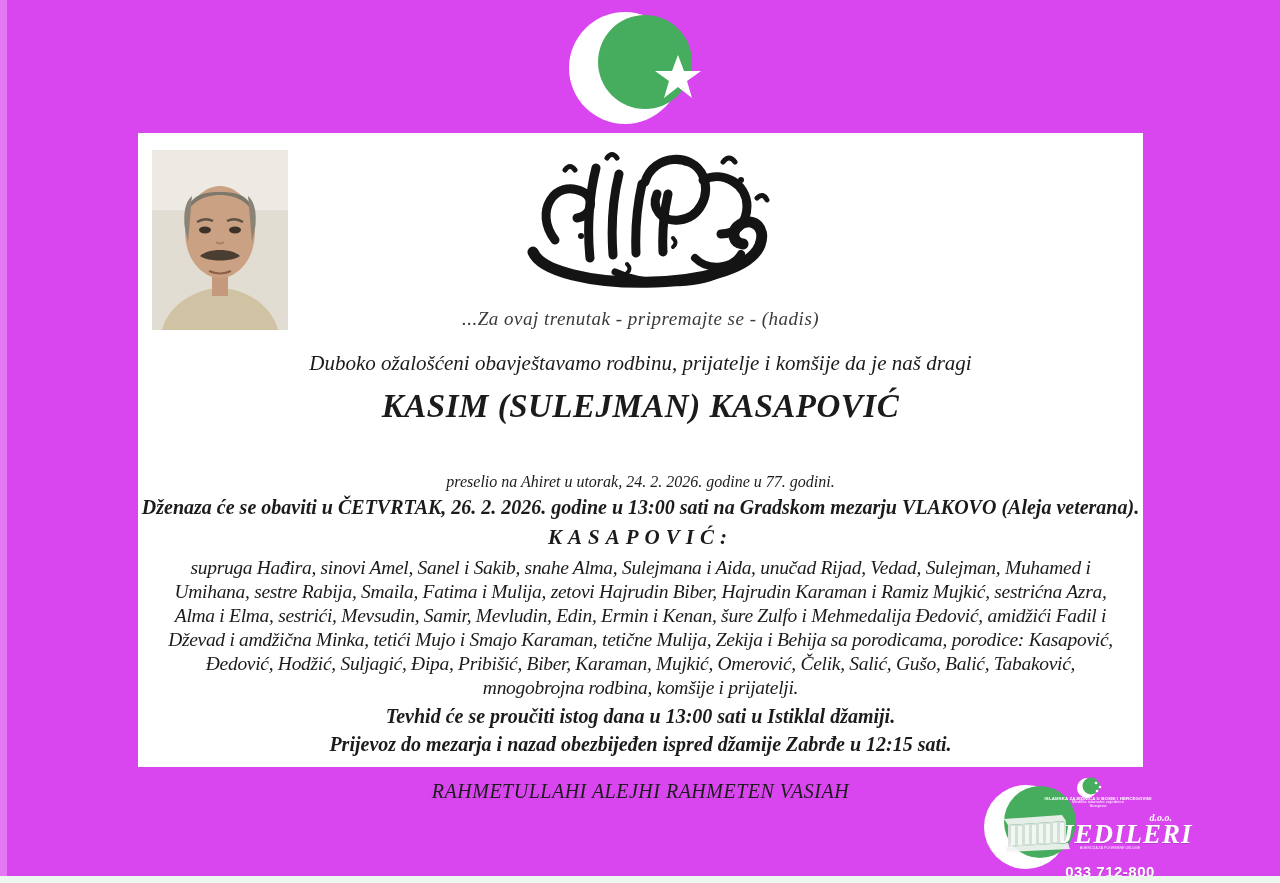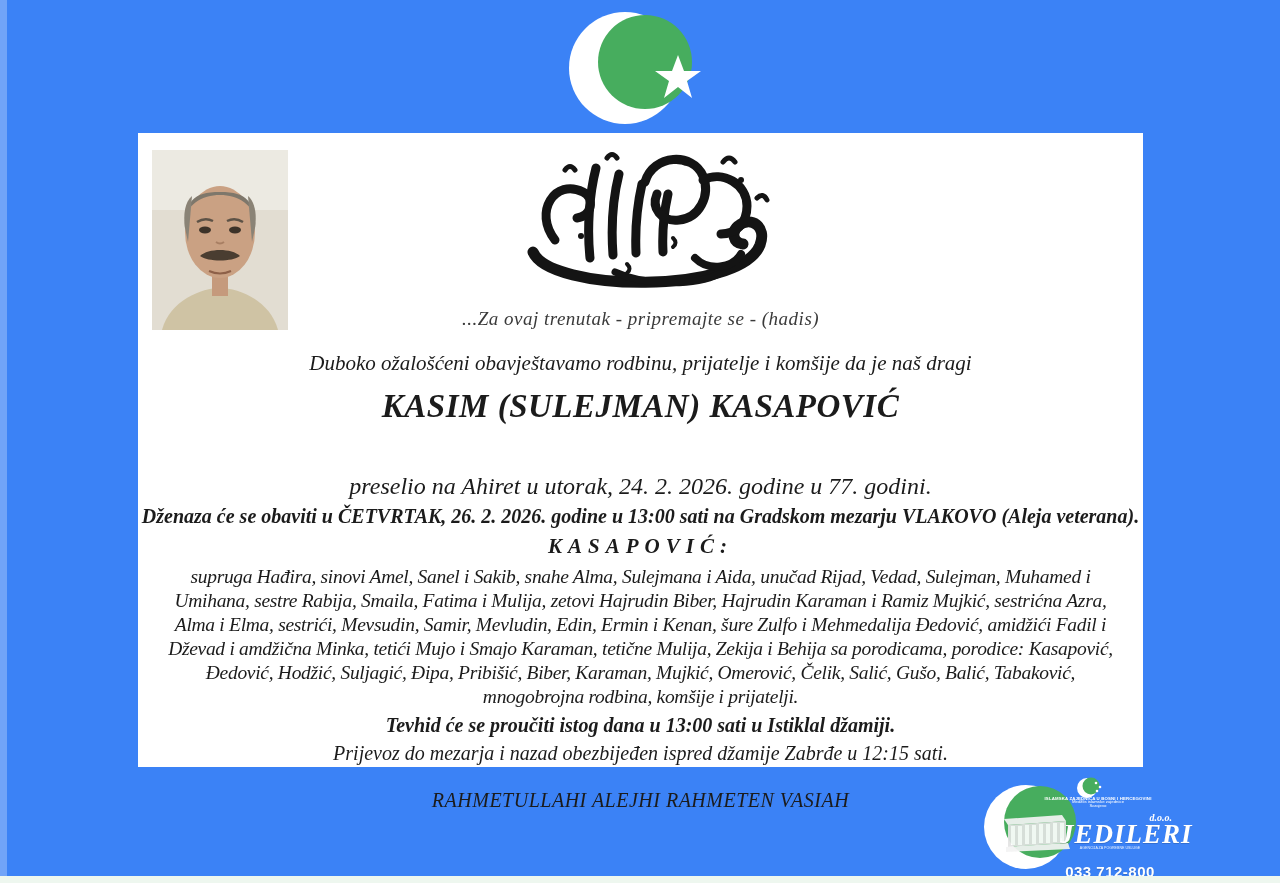--- a/index.html
+++ b/index.html
@@ -1,37 +1,37 @@
 <!DOCTYPE html>
 <html><head>
 <meta charset="utf-8">
 <style>
   html,body{margin:0;padding:0;background:#47ad5e;}
   *{box-sizing:border-box;}
   .canvas{
-    position:relative;width:1280px;height:883px;background:#3b82f6;
+    position:relative;width:1280px;height:883px;background:#d946ef;
     overflow:hidden;font-family:"Liberation Serif","DejaVu Serif",serif;color:#1b1b1b;
   }
   .edge-strip-left{position:absolute;left:0;top:0;width:7px;height:883px;background:rgba(255,255,255,.28);}
   .edge-strip-bottom{position:absolute;left:0;top:876px;width:1280px;height:7px;background:#eef7ef;}
   .white-panel{position:absolute;left:138px;top:133px;width:1005px;height:634px;background:#ffffff;}
   .crescent-top{position:absolute;left:555px;top:5px;width:190px;height:125px;}
   .photo{position:absolute;left:152px;top:150px;width:136px;height:180px;overflow:hidden;}
   .calligraphy{position:absolute;left:495px;top:140px;width:305px;height:165px;}
 
   .text-stack{position:absolute;left:140px;top:308px;width:1001px;text-align:center;}
   .hadis{font-style:italic;font-size:19px;color:#3a3a3a;margin-bottom:21px;letter-spacing:.5px;}
   .intro{font-style:italic;font-size:21px;margin-bottom:12px;}
   .deceased-name{font-style:italic;font-weight:bold;font-size:33px;letter-spacing:.5px;margin-bottom:3px;}
-  .death-info{font-style:italic;font-size:24px;margin-bottom:5px;margin-top:48px;}
+  .death-info{font-style:italic;font-size:16px;margin-bottom:5px;margin-top:48px;}
   .funeral-info{font-style:italic;font-weight:bold;font-size:20px;margin-bottom:6px;}
   .mourners-heading{font-style:italic;font-weight:bold;font-size:21px;letter-spacing:6px;margin-bottom:6px;}
   .mourner-line{font-style:italic;font-size:19.5px;line-height:24px;letter-spacing:-.3px;white-space:nowrap;}
   .tevhid{font-style:italic;font-weight:bold;font-size:20px;margin-top:5px;}
-  .transport{font-style:italic;font-weight:normal;font-size:20px;margin-top:5px;}
+  .transport{font-style:italic;font-weight:bold;font-size:20px;margin-top:5px;}
   .closing{font-style:italic;font-size:20px;margin-top:24px;letter-spacing:.5px;}
 
   .logo{position:absolute;left:982px;top:775px;width:200px;height:95px;color:#fff;}
   .logo-swoosh{position:absolute;left:0;top:6px;width:95px;height:90px;}
   .logo-crescent-small{position:absolute;left:92px;top:0;width:34px;height:26px;}
   .logo-org{position:absolute;left:36px;top:22px;width:160px;text-align:center;
             font-family:"Liberation Sans","DejaVu Sans",sans-serif;line-height:5px;
             transform:scale(.72);transform-origin:center top;}
   .logo-org .l1{font-size:6px;font-weight:bold;letter-spacing:.2px;}
   .logo-org .l2{font-size:6px;}

